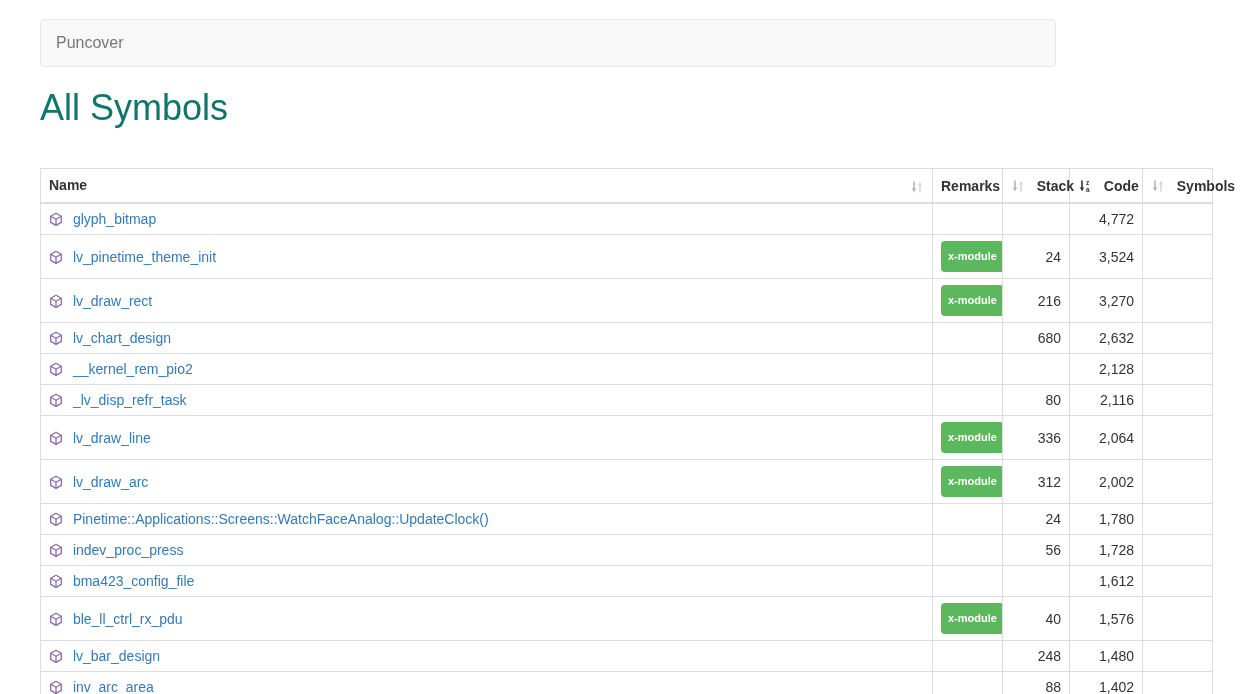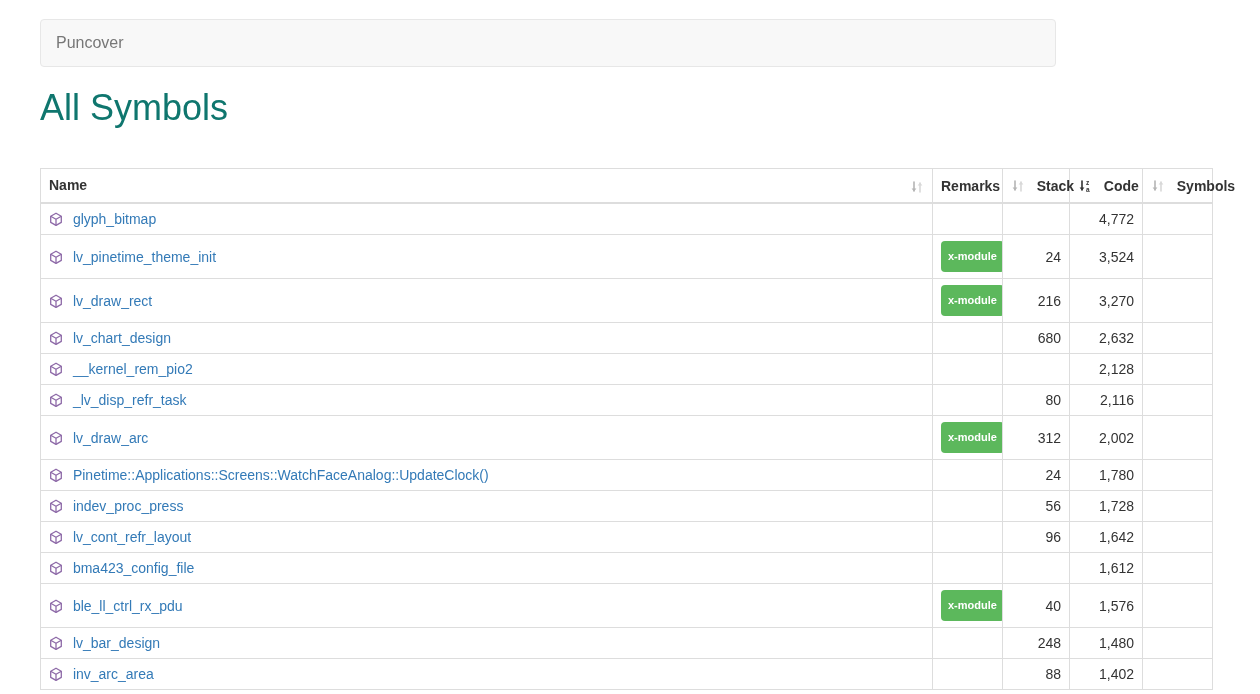--- a/index.html
+++ b/index.html
@@ -233,20 +233,37 @@
     </g>
   </svg>
 </span><a href="#" class="symbol-link">_lv_disp_refr_task</a>
     </td>
     <td class="remarks"></td>
     <td class="num">80</td>
     <td class="num">2,116</td>
     <td class="num"></td>
   </tr>
 
+  <tr>
+    <td class="name-cell">
+      <span>
+  <svg class="cube-icon" width="14" height="15" viewBox="0 0 14 15">
+    <g fill="none" stroke="#8e6aa8" stroke-width="1.3" stroke-linejoin="round">
+      <path d="M7 1.2 L12.3 4.2 V10.4 L7 13.4 L1.7 10.4 V4.2 Z"></path>
+      <path d="M1.7 4.2 L7 7.2 L12.3 4.2"></path>
+      <path d="M7 7.2 V13.4"></path>
+    </g>
+  </svg>
+</span><a href="#" class="symbol-link">lv_draw_line</a>
+    </td>
+    <td class="remarks"><span class="badge-xmodule">x-module</span></td>
+    <td class="num">336</td>
+    <td class="num">2,064</td>
+    <td class="num"></td>
+  </tr>
 
   <tr>
     <td class="name-cell">
       <span>
   <svg class="cube-icon" width="14" height="15" viewBox="0 0 14 15">
     <g fill="none" stroke="#8e6aa8" stroke-width="1.3" stroke-linejoin="round">
       <path d="M7 1.2 L12.3 4.2 V10.4 L7 13.4 L1.7 10.4 V4.2 Z"></path>
       <path d="M1.7 4.2 L7 7.2 L12.3 4.2"></path>
       <path d="M7 7.2 V13.4"></path>
     </g>
@@ -288,37 +305,20 @@
     </g>
   </svg>
 </span><a href="#" class="symbol-link">indev_proc_press</a>
     </td>
     <td class="remarks"></td>
     <td class="num">56</td>
     <td class="num">1,728</td>
     <td class="num"></td>
   </tr>
 
-  <tr>
-    <td class="name-cell">
-      <span>
-  <svg class="cube-icon" width="14" height="15" viewBox="0 0 14 15">
-    <g fill="none" stroke="#8e6aa8" stroke-width="1.3" stroke-linejoin="round">
-      <path d="M7 1.2 L12.3 4.2 V10.4 L7 13.4 L1.7 10.4 V4.2 Z"></path>
-      <path d="M1.7 4.2 L7 7.2 L12.3 4.2"></path>
-      <path d="M7 7.2 V13.4"></path>
-    </g>
-  </svg>
-</span><a href="#" class="symbol-link">lv_cont_refr_layout</a>
-    </td>
-    <td class="remarks"></td>
-    <td class="num">96</td>
-    <td class="num">1,642</td>
-    <td class="num"></td>
-  </tr>
 
   <tr>
     <td class="name-cell">
       <span>
   <svg class="cube-icon" width="14" height="15" viewBox="0 0 14 15">
     <g fill="none" stroke="#8e6aa8" stroke-width="1.3" stroke-linejoin="round">
       <path d="M7 1.2 L12.3 4.2 V10.4 L7 13.4 L1.7 10.4 V4.2 Z"></path>
       <path d="M1.7 4.2 L7 7.2 L12.3 4.2"></path>
       <path d="M7 7.2 V13.4"></path>
     </g>

